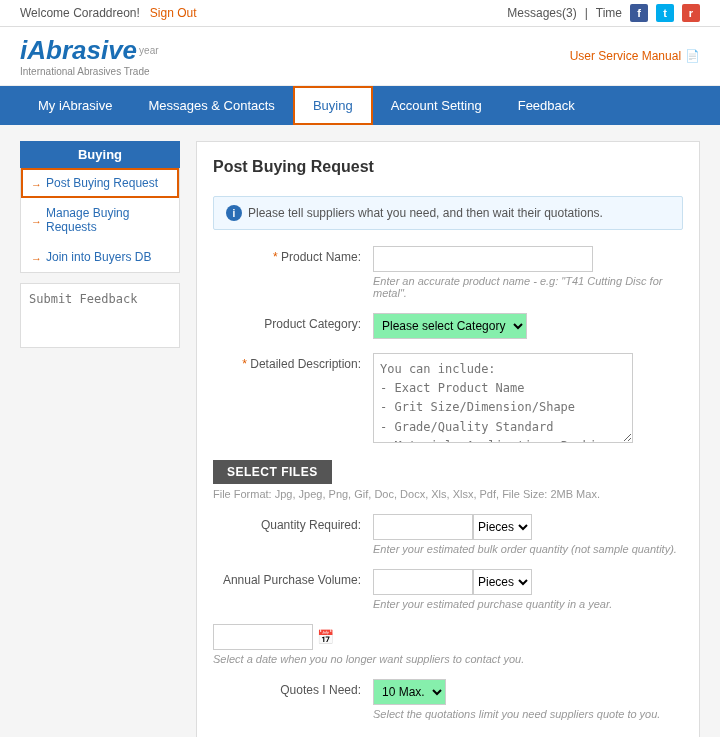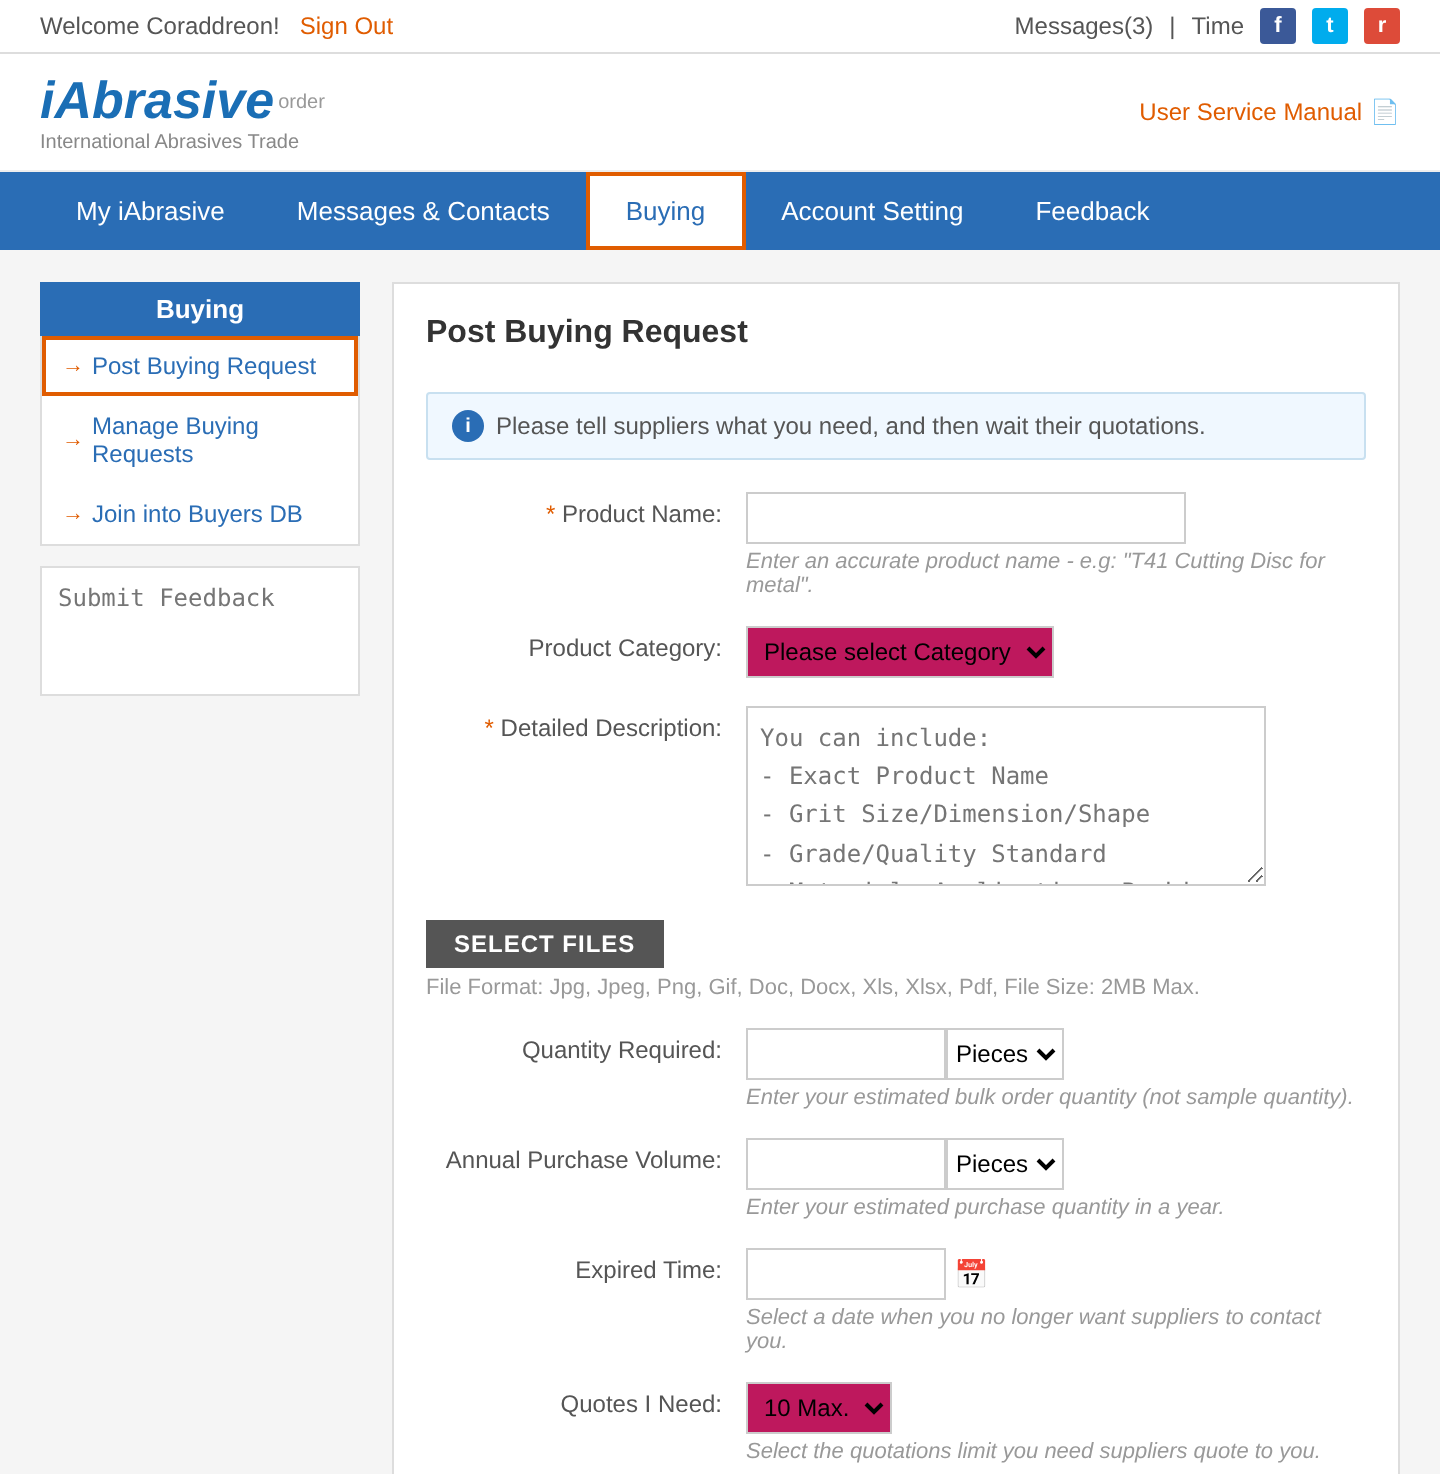--- a/index.html
+++ b/index.html
@@ -46,21 +46,21 @@
     .info-icon { width: 16px; height: 16px; background: #2a6db5; border-radius: 50%; color: #fff; display: inline-flex; align-items: center; justify-content: center; font-size: 10px; font-weight: bold; flex-shrink: 0; }
 
     
     .form-row { display: flex; align-items: flex-start; margin-bottom: 14px; }
     .form-label { width: 160px; flex-shrink: 0; text-align: right; padding-right: 12px; padding-top: 4px; font-size: 12px; color: #555; }
     .form-label.required::before { content: '* '; color: #e05c00; }
     .form-control-wrap { flex: 1; }
     .form-input { width: 220px; height: 26px; border: 1px solid #ccc; padding: 3px 6px; font-size: 12px; outline: none; }
     .form-hint { font-size: 11px; color: #999; margin-top: 3px; font-style: italic; }
 
-    .form-select { height: 26px; border: 1px solid #ccc; padding: 2px 4px; font-size: 12px; outline: none; background: #be185d; }
+    .form-select { height: 26px; border: 1px solid #ccc; padding: 2px 4px; font-size: 12px; outline: none; background: #86efac; }
 
     .form-textarea { width: 260px; height: 90px; border: 1px solid #ccc; padding: 6px; font-size: 12px; color: #aaa; outline: none; resize: vertical; line-height: 1.6; }
 
     .select-files-btn { background: #555; color: #fff; border: none; padding: 5px 14px; font-size: 12px; cursor: pointer; font-weight: bold; letter-spacing: 0.5px; }
     .file-hint { font-size: 11px; color: #999; margin-top: 4px; }
 
     .qty-wrap { display: flex; align-items: center; gap: 0; }
     .qty-input { width: 100px; height: 26px; border: 1px solid #ccc; padding: 3px 6px; font-size: 12px; }
     .qty-select { height: 26px; border: 1px solid #ccc; font-size: 12px; background: #fff; }
 
@@ -83,21 +83,21 @@
     <a>Time</a>
     <span class="icon-box blue">f</span>
     <span class="icon-box light-blue">t</span>
     <span class="icon-box red">r</span>
   </div>
 </div>
 
 <div class="header">
   <div class="logo">
     <div>
-      <span style="font-size:26px;font-weight:bold;font-style:italic;color:#1a6eb5;">i</span><span style="font-size:26px;font-weight:bold;font-style:italic;color:#1a6eb5;">Abrasive</span><span style="font-size:10px;color:#999;vertical-align:super;margin-left:2px;">order</span>
+      <span style="font-size:26px;font-weight:bold;font-style:italic;color:#1a6eb5;">i</span><span style="font-size:26px;font-weight:bold;font-style:italic;color:#1a6eb5;">Abrasive</span><span style="font-size:10px;color:#999;vertical-align:super;margin-left:2px;">year</span>
       <div style="font-size:10px;color:#888;">International Abrasives Trade</div>
     </div>
   </div>
   <div class="user-service">
     <span>User Service Manual</span>
     <span style="font-size:12px;">📄</span>
   </div>
 </div>
 
 <div class="nav">
@@ -198,21 +198,20 @@
           <input type="text" class="qty-input" style="">
           <select class="qty-select">
             <option>Pieces</option>
           </select>
         </div>
         <div class="form-hint">Enter your estimated purchase quantity in a year.</div>
       </div>
     </div>
 
     <div class="form-row">
-      <div class="form-label">Expired Time:</div>
       <div class="form-control-wrap">
         <div class="date-wrap">
           <input type="text" class="date-input" style="">
           <span class="cal-icon">📅</span>
         </div>
         <div class="form-hint">Select a date when you no longer want suppliers to contact you.</div>
       </div>
     </div>
 
     <div class="form-row">

